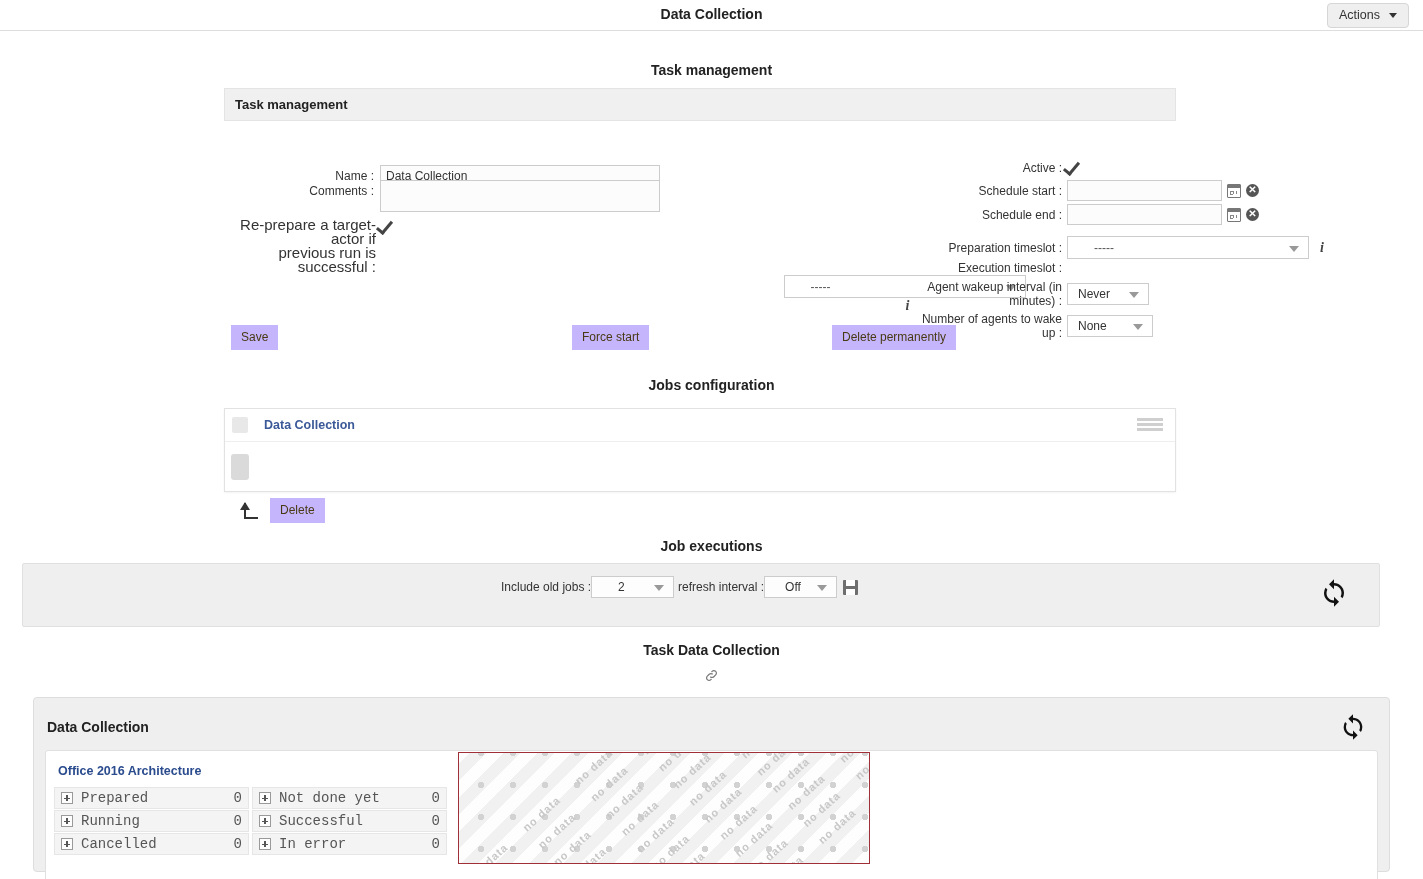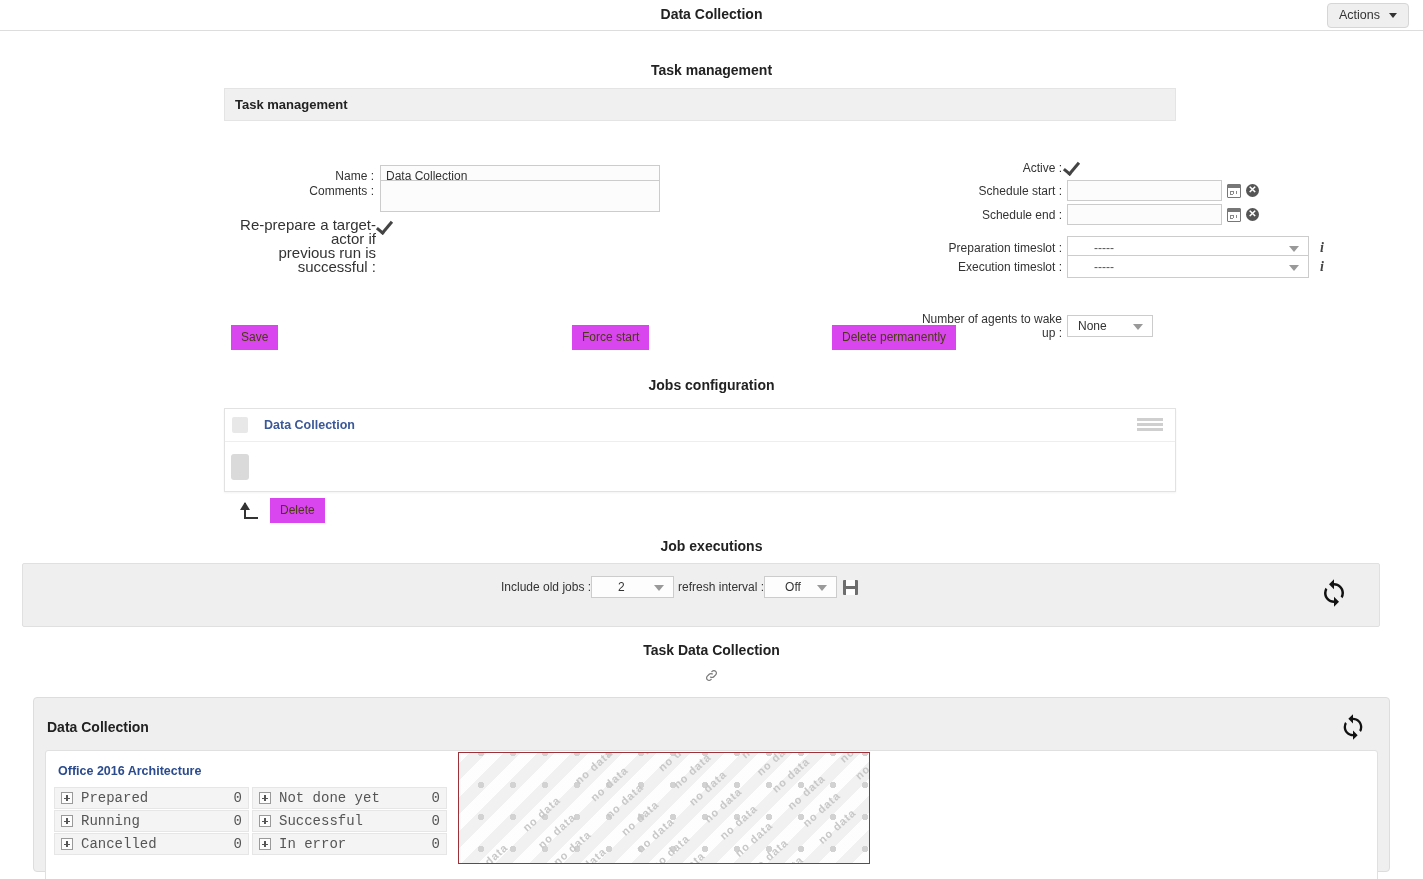--- a/index.html
+++ b/index.html
@@ -186,21 +186,21 @@
     font-family: "Liberation Serif", serif;
     font-style: italic;
     font-weight: bold;
     font-size: 14px;
     color: #444;
     cursor: pointer;
   }
 
   
   .btn-amber {
-    background: #d946ef;
+    background: #c4b5fd;
     color: #4a3a14;
     border: none;
     font-size: 12px;
     padding: 5px 10px 6px 10px;
     cursor: pointer;
     font-family: "Liberation Sans", sans-serif;
     display: inline-block;
   }
 
   
@@ -507,29 +507,39 @@
 
     <div class="fld" style="left:518px; top:107px; align-items:center;margin-top:8px;">
       <div class="lbl" style="width:320px; padding-top:0;">Preparation timeslot :</div>
       <div class="sel-wide" style="margin-left:5px;">
         <span>-----</span>
         <span class="caret"></span>
       </div>
       <span class="info-i" style="margin-left:11px;">i</span>
     </div>
 
-    <div class="fld" style="left:518px; top:134px; align-items:center;">
+    <div class="fld" style="left:518px; top:140px; align-items:center;flex-direction:column;">
       <div class="lbl" style="width:320px; padding-top:0;">Execution timeslot :</div>
       <div class="sel-wide" style="margin-left:5px;">
         <span>-----</span>
         <span class="caret"></span>
       </div>
       <span class="info-i" style="margin-left:11px;">i</span>
     </div>
 
+    <div class="fld" style="left:518px; top:159px; align-items:center;">
+      <div style="width:320px; text-align:right; font-size:12px; line-height:14px; color:#333;">
+        <div>Agent wakeup interval (in</div>
+        <div>minutes) :</div>
+      </div>
+      <div class="sel-sm" style="margin-left:5px; width:82px;">
+        <span>Never</span>
+        <span class="caret"></span>
+      </div>
+    </div>
 
     <div class="fld" style="left:518px; top:191px; align-items:center;">
       <div style="width:320px; text-align:right; font-size:12px; line-height:14px; color:#333;">
         <div>Number of agents to wake</div>
         <div>up :</div>
       </div>
       <div class="sel-sm" style="margin-left:5px; width:86px;">
         <span>None</span>
         <span class="caret"></span>
       </div>

